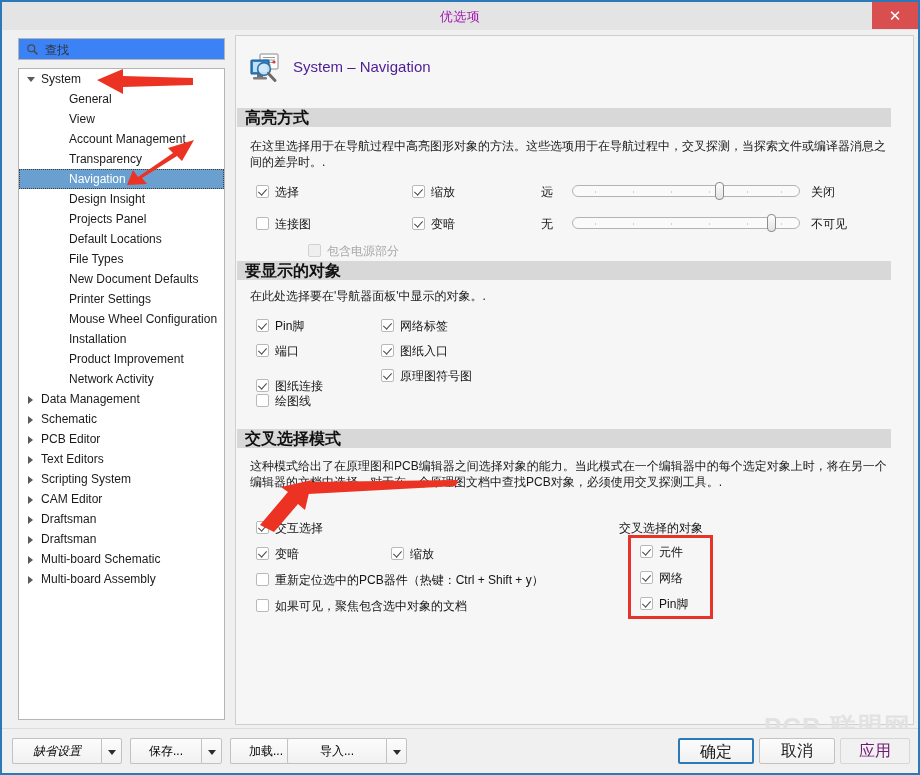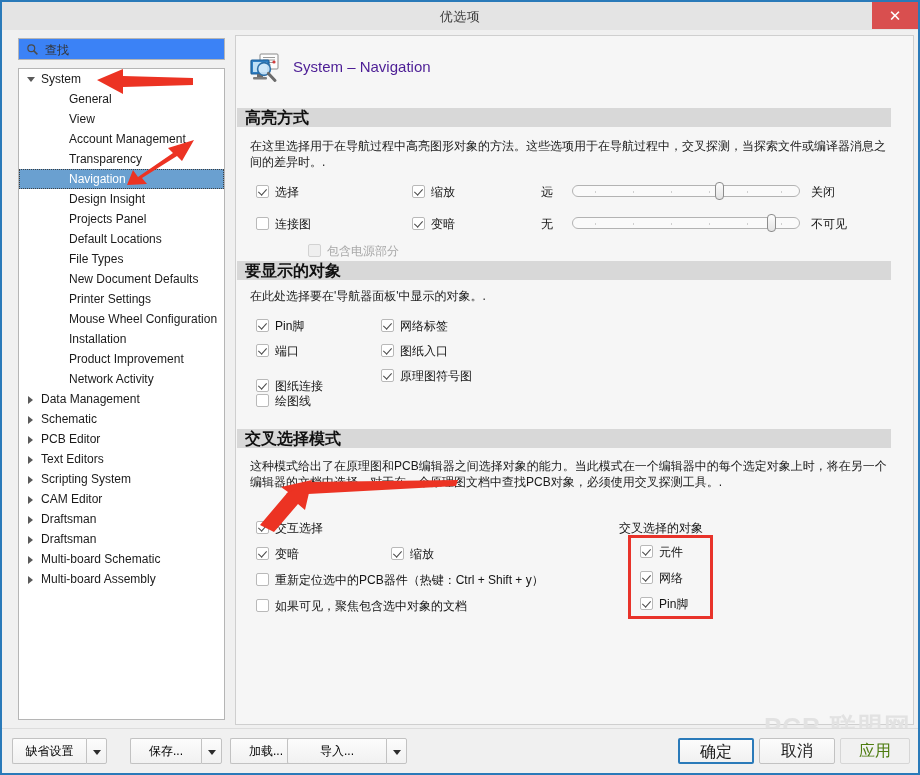--- a/index.html
+++ b/index.html
@@ -30,21 +30,21 @@
     width: 100%;
     height: 28px;
     background: #e4e4e4;
     box-sizing: border-box;
   }
   .titlebar-text {
     position: absolute;
     left: 0; right: 0; top: 6px;
     text-align: center;
     font-size: 13px;
-    color: #404040;
+    color: #a21caf;
     letter-spacing: .5px;
   }
   .close-btn {
     position: absolute;
     right: 0; top: 0;
     width: 46px; height: 27px;
     background: #d94f4f;
     color: #fff;
     font-size: 15px;
     line-height: 27px;
@@ -272,21 +272,21 @@
     border: 1px solid #c2c2c2;
     border-radius: 2px;
     font-size: 16px;
     color: #1b1b1b;
     line-height: 24px;
     text-align: center;
     box-sizing: border-box;
     cursor: pointer;
   }
   .btn.primary { border: 2px solid #2a7ab9; }
-  .btn.disabled { color: #4d7c0f; background: #f1f1f1; border-color: #d6d6d6; }
+  .btn.disabled { color: #701a75; background: #f1f1f1; border-color: #d6d6d6; }
   .split {
     position: absolute;
     height: 26px;
     display: flex;
   }
   .split .main {
     flex: 1 1 auto;
     background: linear-gradient(#fcfcfc, #f1f1f1);
     border: 1px solid #c2c2c2;
     border-right: none;
@@ -511,21 +511,21 @@
 
   <svg class="arrow-svg" style="left:258px; top:478px; width:200px; height:52px;" viewBox="0 0 200 52">
     <polygon points="0,45 28,12 21,7 52,0 45,30 38,24 14,52" fill="#ec3323"></polygon>
     <polygon points="26,14 48,2 198,0 196,6 48,14" fill="#ec3323"></polygon>
   </svg>
 
   <div class="wm wm1">PCB 联盟网</div>
   <div class="wm wm2">www.pcbbar.com</div>
 
   <div class="footer">
-    <div class="split" style="left:10px; top:9px; width:95px;">
+    <div class="split" style="left:10px; top:9px; width:110px;font-style:italic;">
       <div class="main">缺省设置</div>
       <div class="arrowbtn"></div>
     </div>
     <div class="split" style="left:128px; top:9px; width:92px;">
       <div class="main">保存...</div>
       <div class="arrowbtn"></div>
     </div>
     <div class="split" style="left:228px; top:9px; width:92px;">
       <div class="main">加载...</div>
       <div class="arrowbtn"></div>

